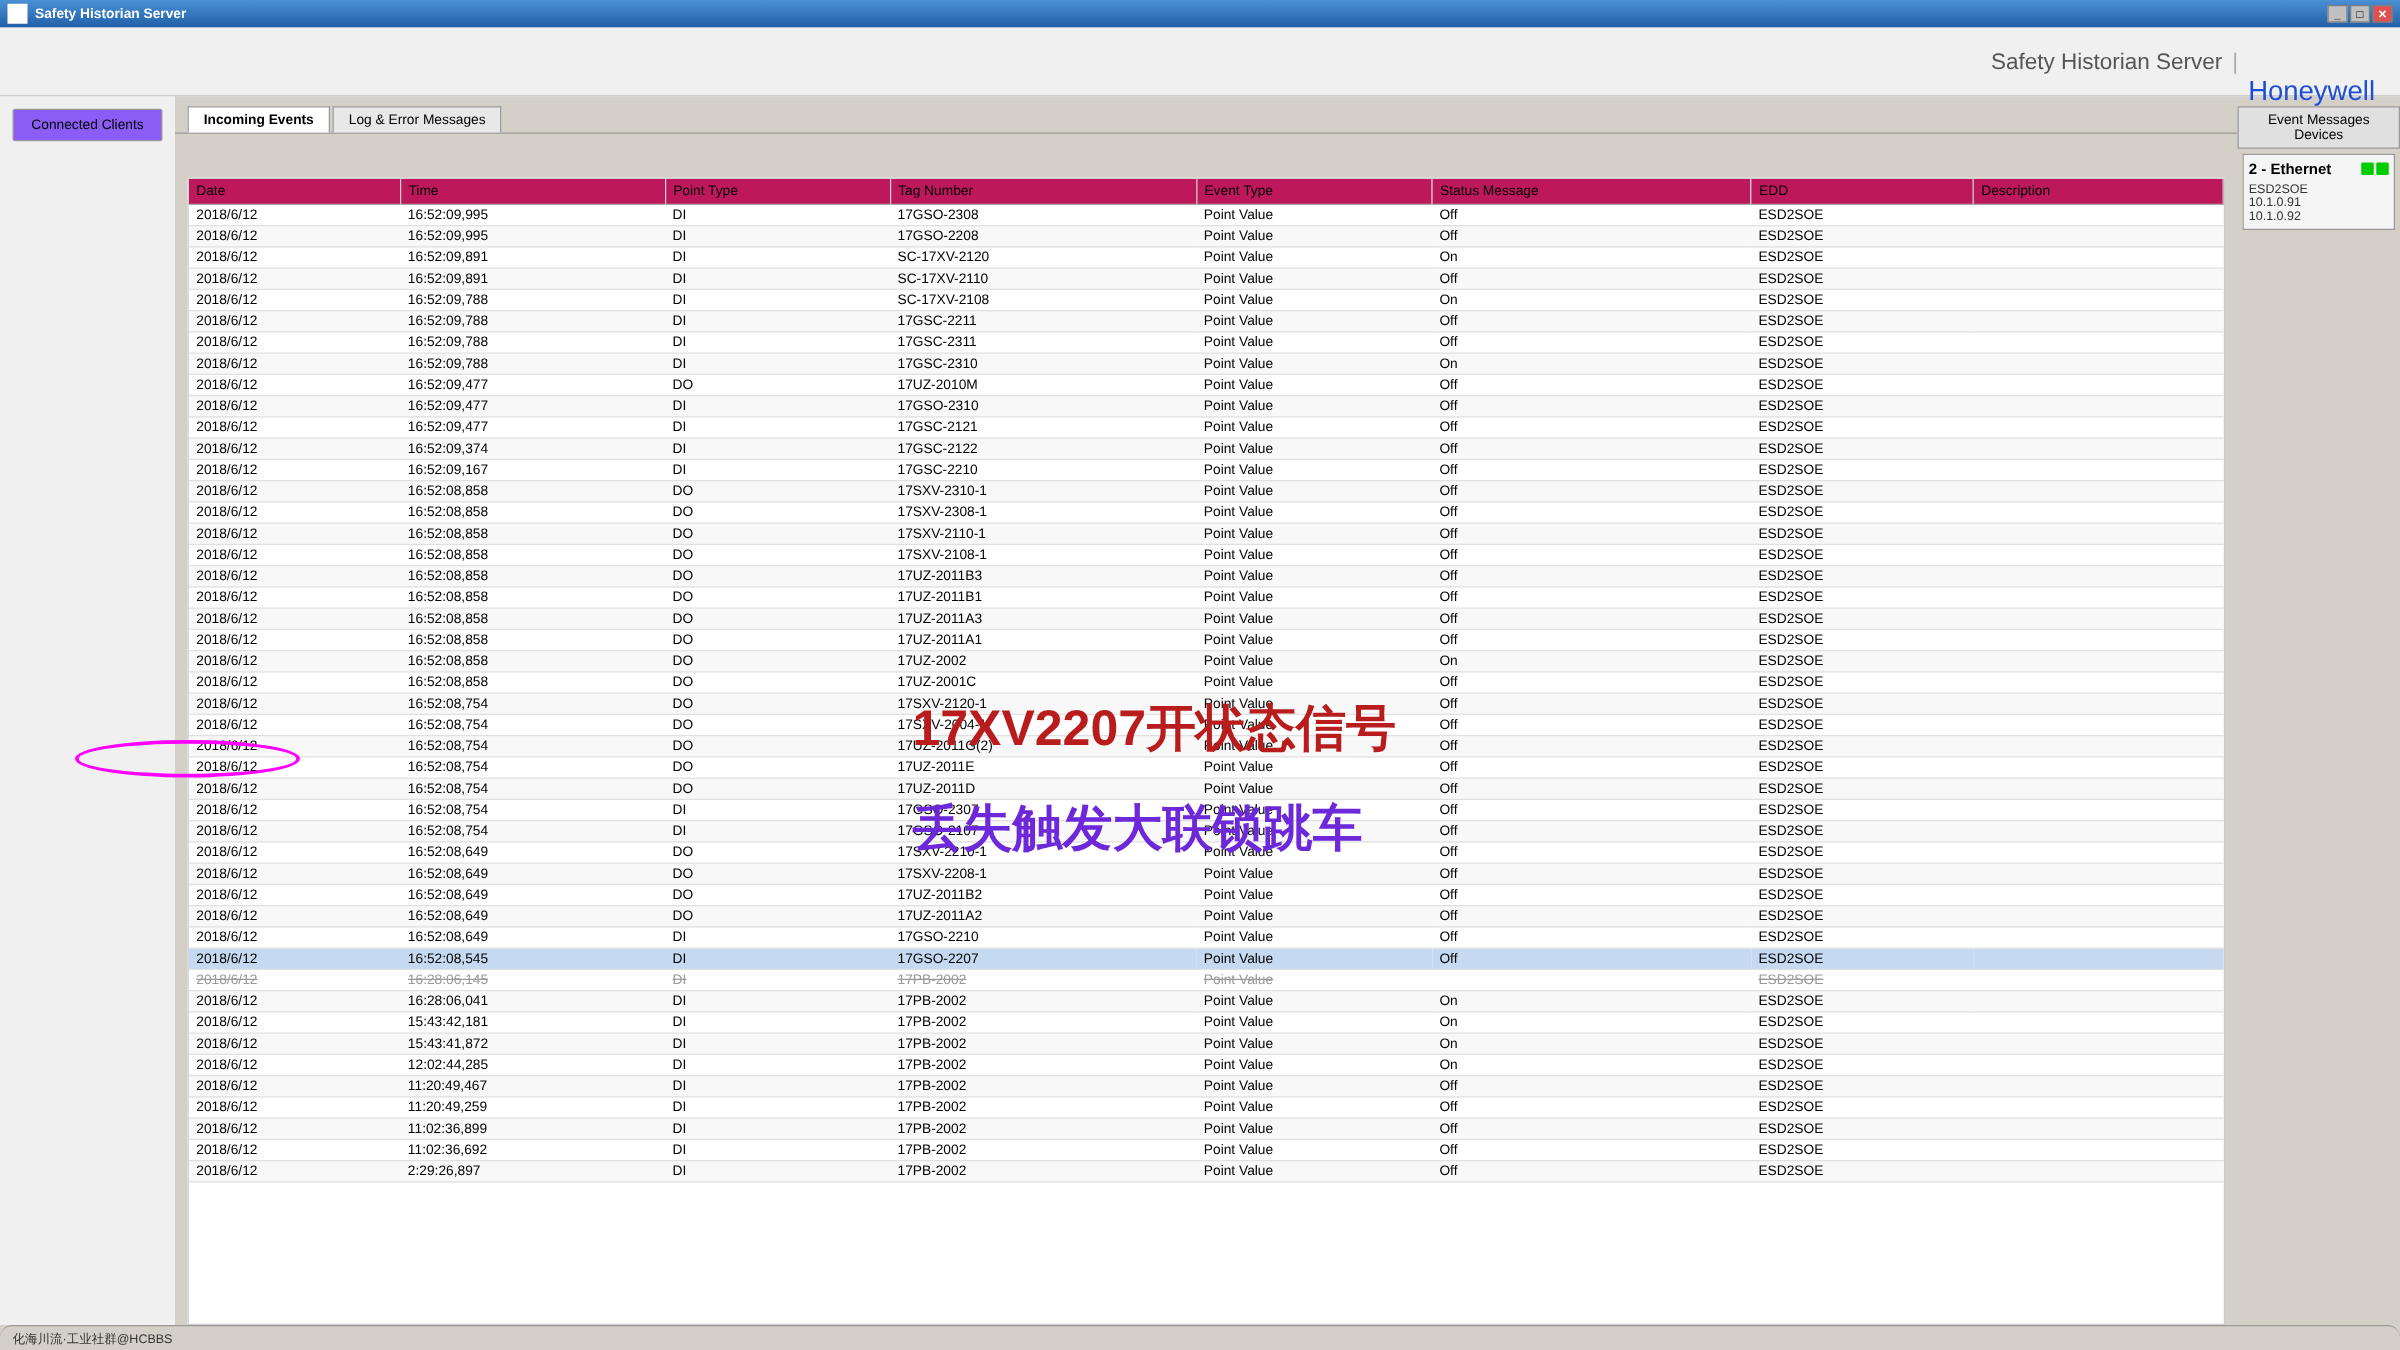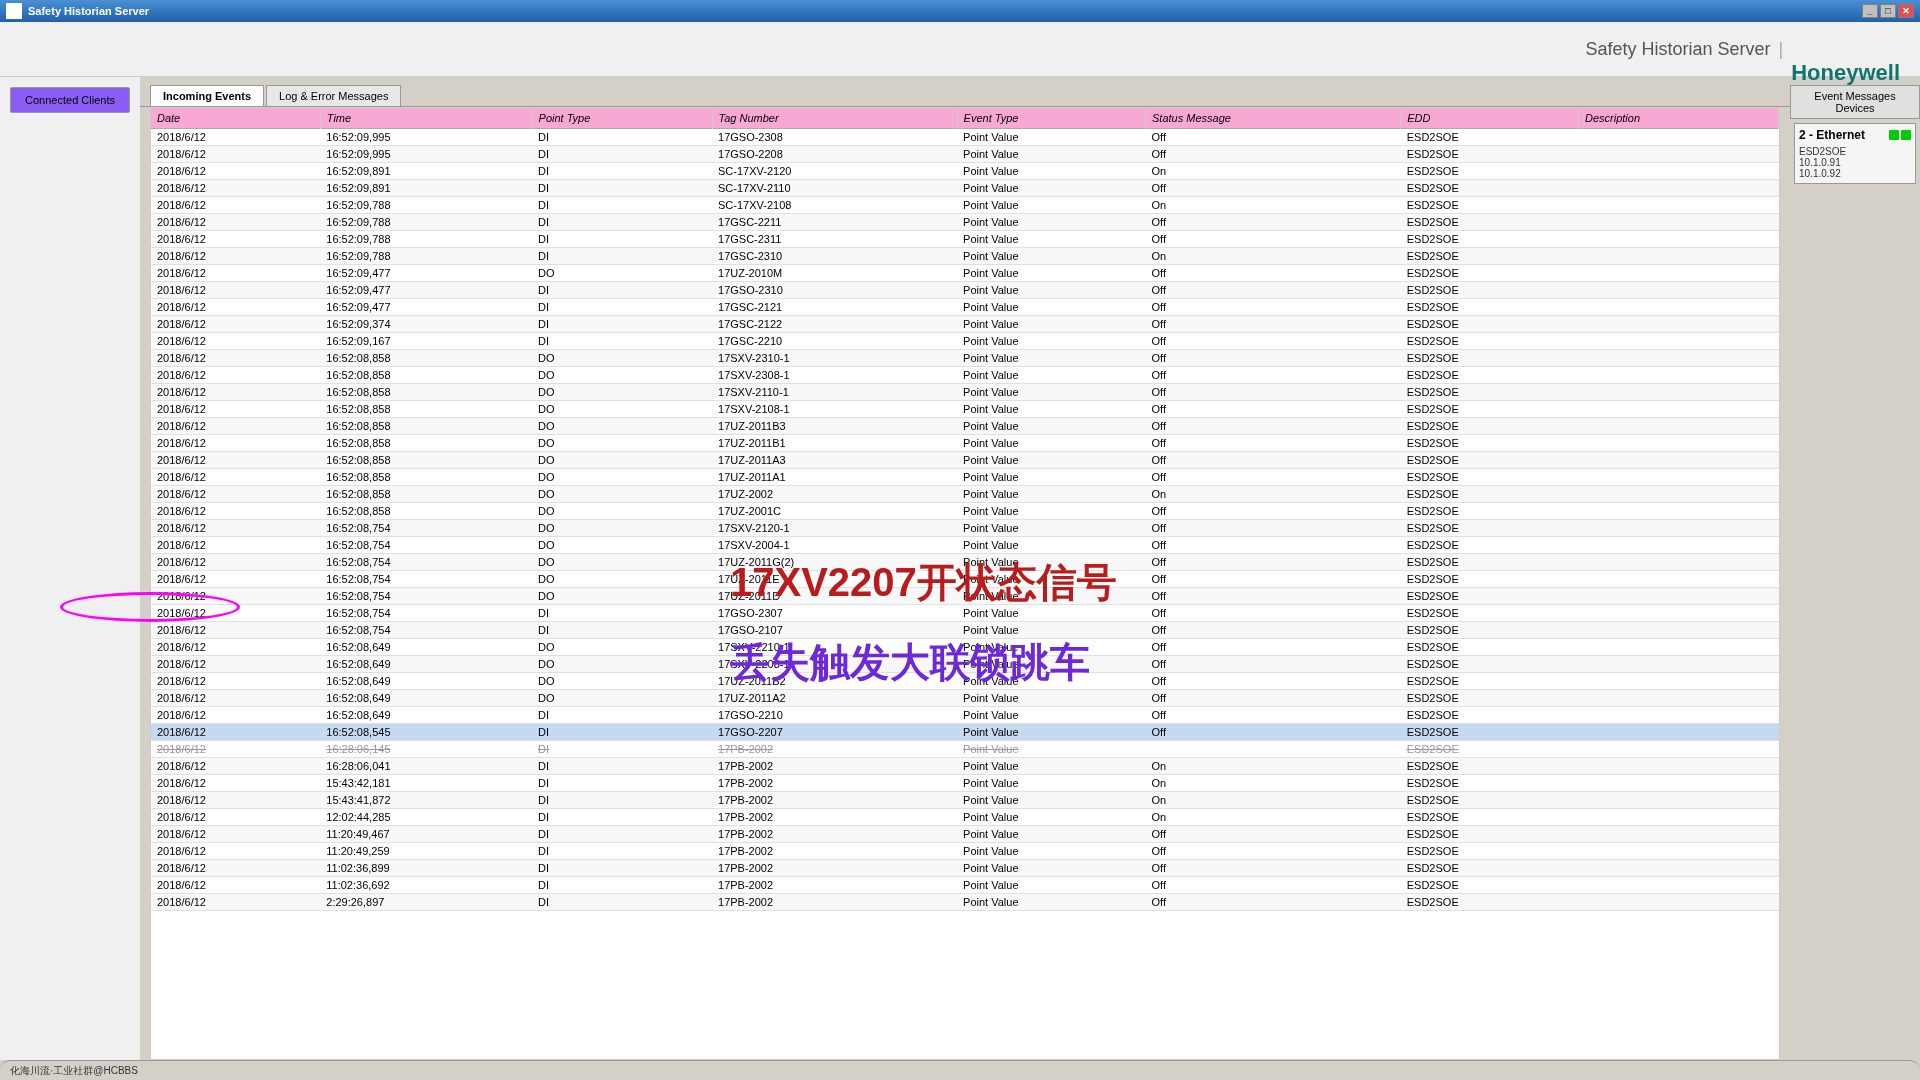--- a/index.html
+++ b/index.html
@@ -71,22 +71,22 @@
       font-size: 18px;
       color: #555;
       font-weight: normal;
     }
     #header-brand .brand-separator {
       font-size: 18px;
       color: #aaa;
     }
     #header-brand .brand-name {
       font-size: 22px;
-      font-weight: bold;
-      color: #0f766e;
+      font-weight: normal;
+      color: #1d4ed8;
       margin-top: 48px;
     }
 
     
     #main-layout {
       display: flex;
       height: calc(1080px - 22px - 55px - 20px);
     }
 
     
@@ -109,20 +109,21 @@
     }
 
     
     #center-panel {
       flex: 1;
       display: flex;
       flex-direction: column;
       padding: 8px 0 0 0;
       overflow: hidden;
       position: relative;
+      gap: 35px;
     }
 
     
     #tabs {
       display: flex;
       border-bottom: 1px solid #999;
       padding-left: 10px;
     }
     .tab {
       padding: 4px 12px;
@@ -147,23 +148,22 @@
       border: 1px solid #ccc;
       margin: 0 10px;
       position: relative;
     }
     #events-table {
       width: 100%;
       border-collapse: collapse;
       font-size: 11px;
     }
     #events-table thead tr {
-      background: #f9a8d4;
+      background: #be185d;
       border-bottom: 1px solid #aaa;
-      font-style: italic;
     }
     #events-table thead th {
       padding: 4px 6px;
       text-align: left;
       font-weight: normal;
       border-right: 1px solid #ccc;
       white-space: nowrap;
     }
     #events-table tbody tr {
       border-bottom: 1px solid #e0e0e0;

